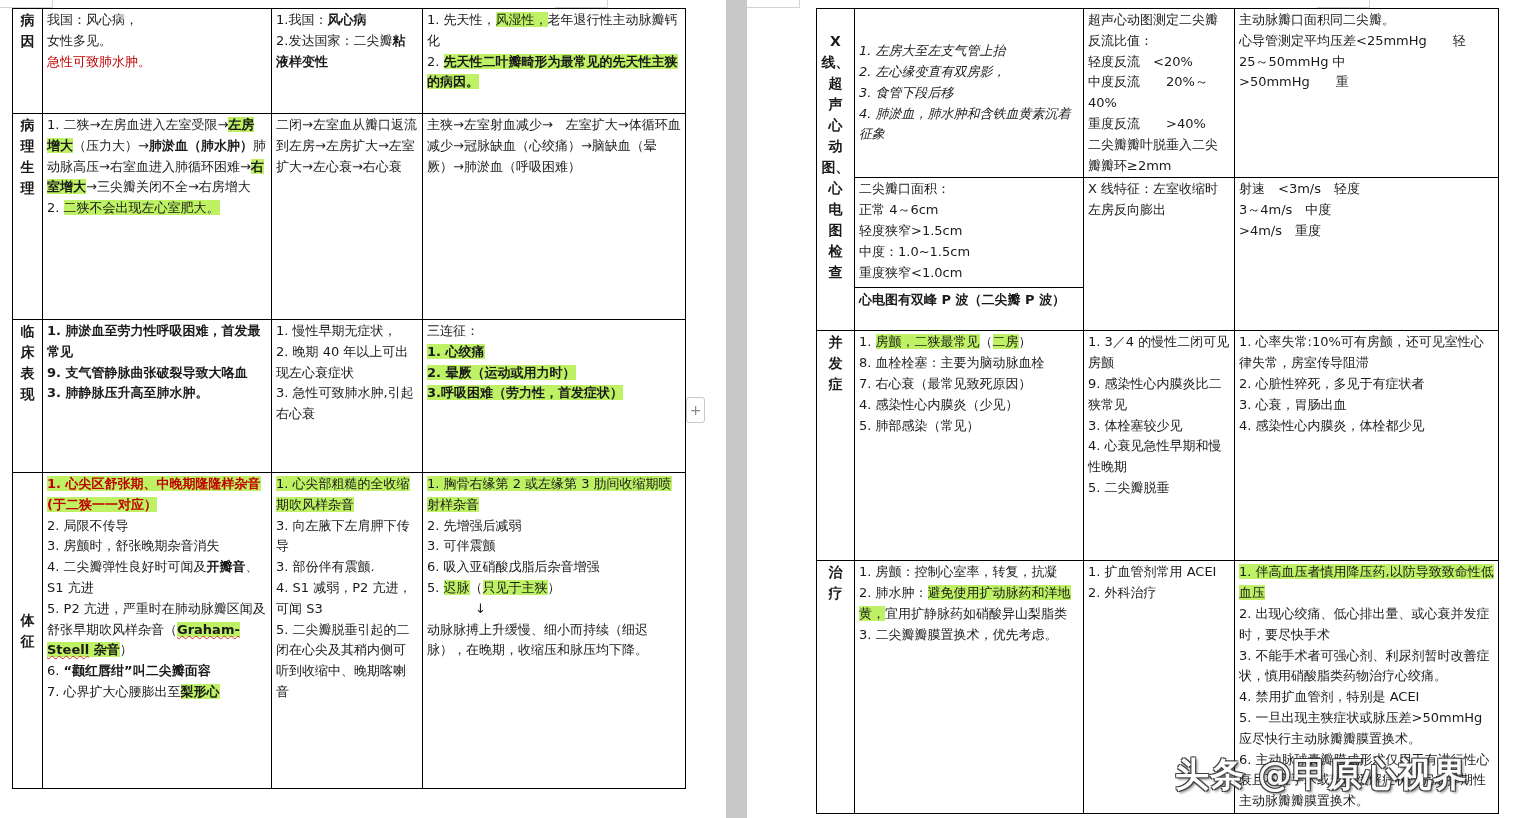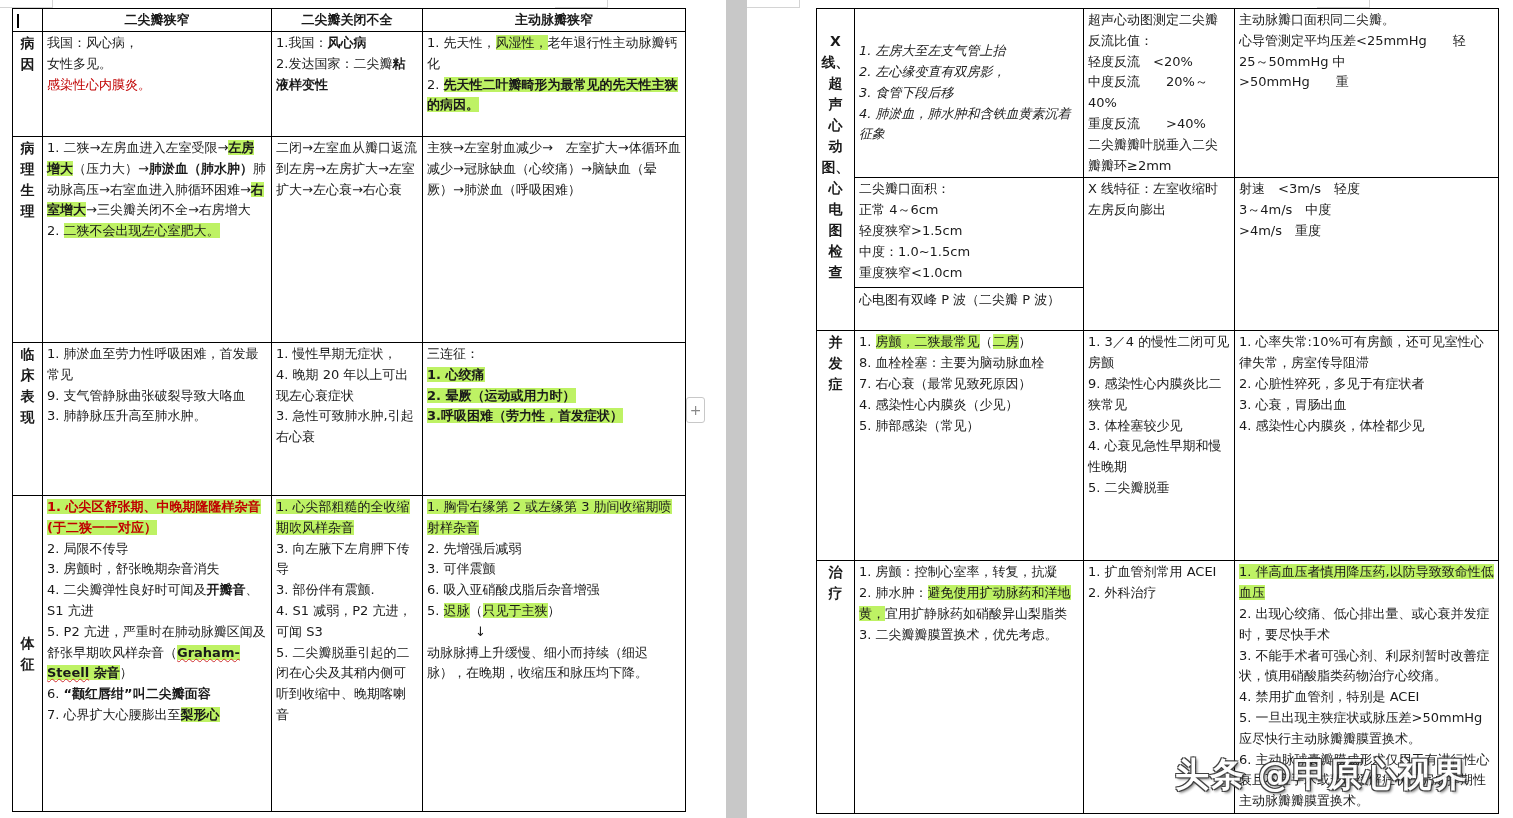--- a/index.html
+++ b/index.html
@@ -19,21 +19,21 @@
     font-size:13px; line-height:20.8px;
   }
   table.doc td, table.doc th {
     border:1px solid #000; vertical-align:top; padding:1px 4px;
     overflow:hidden;
   }
   table.doc th { font-weight:bold; text-align:center; padding:2px 4px; line-height:18px; }
   td.rowhead { text-align:center; font-weight:bold; font-size:14px; line-height:21px; padding:2px 0; }
   td.rowhead.mid { vertical-align:middle; }
   .line { display:block; white-space:normal; }
-  .b { font-weight:normal; }
+  .b { font-weight:bold; }
   .red { color:#c00000; }
   .hl { background:#bef264; }
   .wavy { text-decoration:underline wavy #d03030; text-decoration-thickness:1px; }
   .arrow-line { display:block; padding-left:48px; }
   .tbl-left { left:12px; top:8px; width:673px; }
   .tbl-right { left:816px; top:8px; width:682px; }
   .add-btn {
     position:absolute; left:686px; top:397px; width:17px; height:24px;
     border:1px solid #c8c8c8; border-radius:3px; background:#fff;
     color:#888; font-size:14px; line-height:24px; text-align:center;
@@ -56,38 +56,32 @@
   <div class="corner" style="left:555px;"></div>
 
   <table class="doc tbl-left">
     <colgroup>
       <col style="width:30px">
         <col style="width:229px">
         <col style="width:151px">
         <col style="width:263px">
     </colgroup>
     <tbody>
-        <tr style="height:21px">
-      <th style="text-align:left;"><span class="cursor-mark"></span></th>
-      <th>二尖瓣狭窄</th>
-      <th>二尖瓣关闭不全</th>
-      <th>主动脉瓣狭窄</th>
-    </tr>
 
     <tr style="height:105px">
       <td class="rowhead">
         <div class="vchars">
               <span>病</span>
               <span>因</span>
             </div>
       </td>
       <td>
         <span class="line">我国：风心病，</span>
         <span class="line">女性多见。</span>
-        <span class="line red">感染性心内膜炎。</span>
+        <span class="line red">急性可致肺水肿。</span>
       </td>
       <td>
         <span class="line">1.我国：<b>风心病</b></span>
         <span class="line">2.发达国家：二尖瓣<b>粘液样变性</b></span>
       </td>
       <td>
         <span class="line">1. 先天性，<span class="hl">风湿性，</span>老年退行性主动脉瓣钙化</span>
         <span class="line">2. <b class="hl">先天性二叶瓣畸形为最常见的先天性主狭的病因。</b></span>
       </td>
     </tr>
@@ -122,21 +116,21 @@
               <span>现</span>
             </div>
       </td>
       <td>
         <span class="line b">1. 肺淤血至劳力性呼吸困难，首发最常见</span>
         <span class="line b">9. 支气管静脉曲张破裂导致大咯血</span>
         <span class="line b">3. 肺静脉压升高至肺水肿。</span>
       </td>
       <td>
         <span class="line">1. 慢性早期无症状，</span>
-        <span class="line">4. 晚期 20 年以上可出现左心衰症状</span>
+        <span class="line">2. 晚期 40 年以上可出现左心衰症状</span>
         <span class="line">3. 急性可致肺水肿,引起右心衰</span>
       </td>
       <td>
         <span class="line">三连征：</span>
         <span class="line"><b class="hl">1. 心绞痛</b></span>
         <span class="line"><b class="hl">2. 晕厥（运动或用力时）</b></span>
         <span class="line"><b class="hl">3.呼吸困难（劳力性，首发症状）</b></span>
       </td>
     </tr>
 

